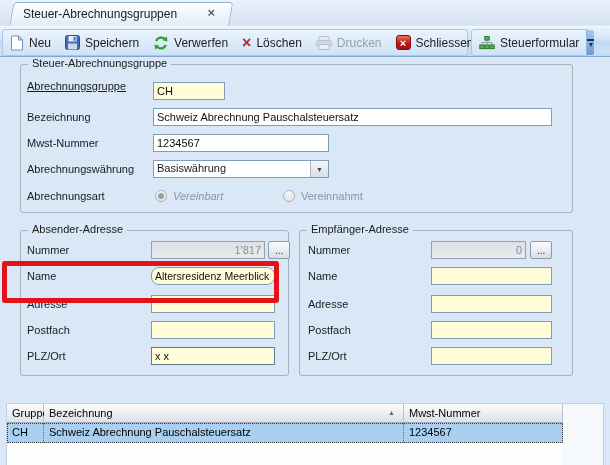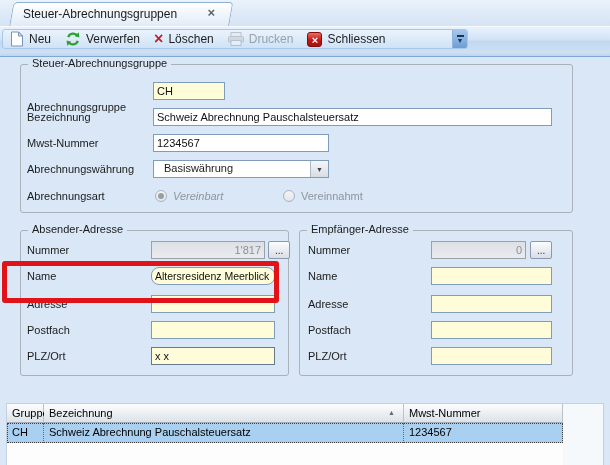--- a/index.html
+++ b/index.html
@@ -15,21 +15,21 @@
   .tab-bg{position:absolute;left:0;top:0;right:0;bottom:-1px;
     background:linear-gradient(#ffffff,#e9f1fa 70%,#dfeaf7);
     border:1px solid #8fafd3;border-bottom:none;border-radius:5px 4px 0 0;
     transform:skewX(-10deg);transform-origin:100% 100%;}
   .tab-title{position:absolute;left:14px;top:5px;font-size:12px;color:#1b1b1b;}
   .tab-close{position:absolute;right:14px;top:3px;font-size:13px;font-weight:bold;color:#5a6470;cursor:pointer;}
   
   .toolbar{position:absolute;left:0;top:26px;width:610px;height:31px;
     background:linear-gradient(#e8f2fd,#d3e4f7 42%,#c2d8f0 50%,#cee0f4 88%,#bed5ee);
     border-top:1px solid #f8fbfe;border-bottom:1px solid #7fa7d4;box-sizing:border-box;}
-  .tbgroup{position:absolute;top:2px;height:20px;display:flex;align-items:stretch;
+  .tbgroup{position:absolute;top:2px;height:27px;display:flex;align-items:stretch;
     background:linear-gradient(#eaf3fd,#cfe2f6);
     border:1px solid #a9c7e7;border-radius:3px;box-sizing:border-box;}
   .tbbtn{display:flex;align-items:center;gap:5px;padding:0 7px;font-size:12px;color:#1e1e1e;cursor:default;}
   .tbbtn.disabled{color:#98a2ad;}
   .tbbtn.disabled svg{opacity:.55;}
   .tb-more{width:14px;display:flex;flex-direction:column;align-items:center;justify-content:center;
     background:linear-gradient(#a7c8ec,#6d9dd3);border-left:1px solid #8fb4dd;border-radius:0 2px 2px 0;color:#17355e;}
   .tb-more .bar{width:7px;height:2px;background:#17355e;margin-bottom:1px;}
   .tb-more .arr{font-size:7px;line-height:5px;}
   .icon-x{color:#c2202c;font-weight:bold;font-size:16px;line-height:14px;}
@@ -40,21 +40,21 @@
   .grouptitle{position:absolute;top:-8px;left:7px;background:#d9e7f6;padding:0 4px;font-size:11px;color:#1b1b1b;white-space:nowrap;}
   .flabel{position:absolute;font-size:11px;color:#1b1b1b;white-space:nowrap;}
   .txt{position:absolute;height:18px;border:1px solid #7f9db9;box-sizing:border-box;
     font-family:"Liberation Sans",sans-serif;font-size:11px;color:#111;padding:1px 3px;margin:0;}
   .txt.yellow{background:#fffcd9;}
   .txt.white{background:#ffffff;}
   .txt.gray{background:linear-gradient(#dde0e5,#e9ebef);border:1px solid #99a2ac;color:#8b9199;text-align:right;}
   .btn-dots{position:absolute;height:18px;width:22px;box-sizing:border-box;border:1px solid #8a9aac;border-radius:2px;
     background:linear-gradient(#fbfcfd,#d9dee5);font-size:10px;color:#333;text-align:center;line-height:15px;cursor:pointer;}
   .combo{position:absolute;height:18px;box-sizing:border-box;border:1px solid #7f9db9;background:#fff;display:flex;}
-  .combo-text{flex:1;padding:1px 10px;font-size:11px;overflow:hidden;white-space:nowrap;}
+  .combo-text{flex:1;padding:1px 3px;font-size:11px;overflow:hidden;white-space:nowrap;}
   .combo-btn{width:17px;background:linear-gradient(#f5f6f8,#d8dde3);border-left:1px solid #aeb8c4;
     display:flex;align-items:center;justify-content:center;font-size:7px;color:#3c4652;cursor:pointer;}
   .radio{position:absolute;width:12px;height:12px;border-radius:50%;border:1px solid #aab2ba;
     background:linear-gradient(#f4f5f6,#e4e6e9);box-sizing:border-box;}
   .radio.sel::after{content:"";position:absolute;left:2px;top:2px;width:6px;height:6px;border-radius:50%;background:#979ea6;}
   .radio-label{position:absolute;color:#8e959e;font-size:11px;}
   
   .redbox{position:absolute;left:2px;top:261px;width:277px;height:42px;box-sizing:border-box;
     border:5px solid #df1318;border-radius:3px;z-index:6;pointer-events:none;}
   
@@ -86,20 +86,29 @@
   <div class="toolbar">
     <div class="tbgroup" style="left:2px;width:466px;">
       <div class="tbbtn">
         <svg width="14" height="16" viewBox="0 0 14 16">
             <path d="M1.5 1h7l4 4v10h-11z" fill="#ffffff" stroke="#7a93b5"></path>
             <path d="M8.5 1l4 4h-4z" fill="#d7e3f0" stroke="#7a93b5"></path>
           </svg>
         <span>Neu</span>
       </div>
       <div class="tbbtn">
+        <svg width="15" height="15" viewBox="0 0 15 15">
+            <rect x="0.5" y="0.5" width="14" height="14" rx="2" fill="#3d6cc0" stroke="#27508f"></rect>
+            <rect x="3.5" y="1" width="8" height="5.5" fill="#e9eff7"></rect>
+            <rect x="8.5" y="1.8" width="2" height="4" fill="#3d6cc0"></rect>
+            <rect x="3" y="8.5" width="9" height="6" fill="#ccd6e6"></rect>
+          </svg>
+        <span>Speichern</span>
+      </div>
+      <div class="tbbtn">
         <svg width="16" height="16" viewBox="0 0 16 16">
             <path d="M3.2 6.2A5.3 5.3 0 0 1 12.6 5" fill="none" stroke="#2da02d" stroke-width="2.2"></path>
             <polygon points="13.8,1.2 14.4,6.6 9.6,5.2" fill="#2da02d"></polygon>
             <path d="M12.8 9.8A5.3 5.3 0 0 1 3.4 11" fill="none" stroke="#2da02d" stroke-width="2.2"></path>
             <polygon points="2.2,14.8 1.6,9.4 6.4,10.8" fill="#2da02d"></polygon>
           </svg>
         <span>Verwerfen</span>
       </div>
       <div class="tbbtn">
         <span class="icon-x">×</span>
@@ -116,25 +125,42 @@
       <div class="tbbtn">
         <span class="icon-closebox">×</span>
         <span>Schliessen</span>
       </div>
       <div style="flex:1"></div>
       <div class="tb-more">
         <span class="bar"></span>
         <span class="arr">▼</span>
       </div>
     </div>
+    <div class="tbgroup" style="left:471px;width:118px;">
+      <div class="tbbtn">
+        <svg width="16" height="14" viewBox="0 0 16 14">
+            <path d="M8 4v2M3 6.5h10M3 6.5V9M8 6.5V9M13 6.5V9" stroke="#8aa0b8" fill="none"></path>
+            <rect x="5.8" y="0.5" width="4.4" height="3.6" fill="#57b057" stroke="#2c7d2c"></rect>
+            <rect x="0.8" y="9" width="4.4" height="3.6" fill="#57b057" stroke="#2c7d2c"></rect>
+            <rect x="5.8" y="9" width="4.4" height="3.6" fill="#57b057" stroke="#2c7d2c"></rect>
+            <rect x="10.8" y="9" width="4.4" height="3.6" fill="#57b057" stroke="#2c7d2c"></rect>
+          </svg>
+        <span>Steuerformular</span>
+      </div>
+      <div style="flex:1"></div>
+      <div class="tb-more">
+        <span class="bar"></span>
+        <span class="arr">▼</span>
+      </div>
+    </div>
   </div>
 
   <div class="groupbox" style="left:8px;top:64px;width:551px;height:147px;">
     <span class="grouptitle">Steuer-Abrechnungsgruppe</span>
-    <span class="flabel" style="left:6px;top:36px;">Abrechnungsgruppe</span>
+    <span class="flabel" style="left:6px;top:15px;text-decoration:underline;">Abrechnungsgruppe</span>
     <input class="txt yellow" style="left: 132px; top: 17px; width: 72px;" value="CH">
     <span class="flabel" style="left:6px;top:46px;">Bezeichnung</span>
     <input class="txt white" style="left: 132px; top: 43px; width: 399px;" value="Schweiz Abrechnung Pauschalsteuersatz">
     <span class="flabel" style="left:6px;top:72px;">Mwst-Nummer</span>
     <input class="txt white" style="left: 132px; top: 69px; width: 176px;" value="1234567">
     <span class="flabel" style="left:6px;top:98px;">Abrechnungswährung</span>
     <div class="combo" style="left:132px;top:95px;width:176px;">
       <span class="combo-text">Basiswährung</span>
       <span class="combo-btn">
           <span>▼</span>

